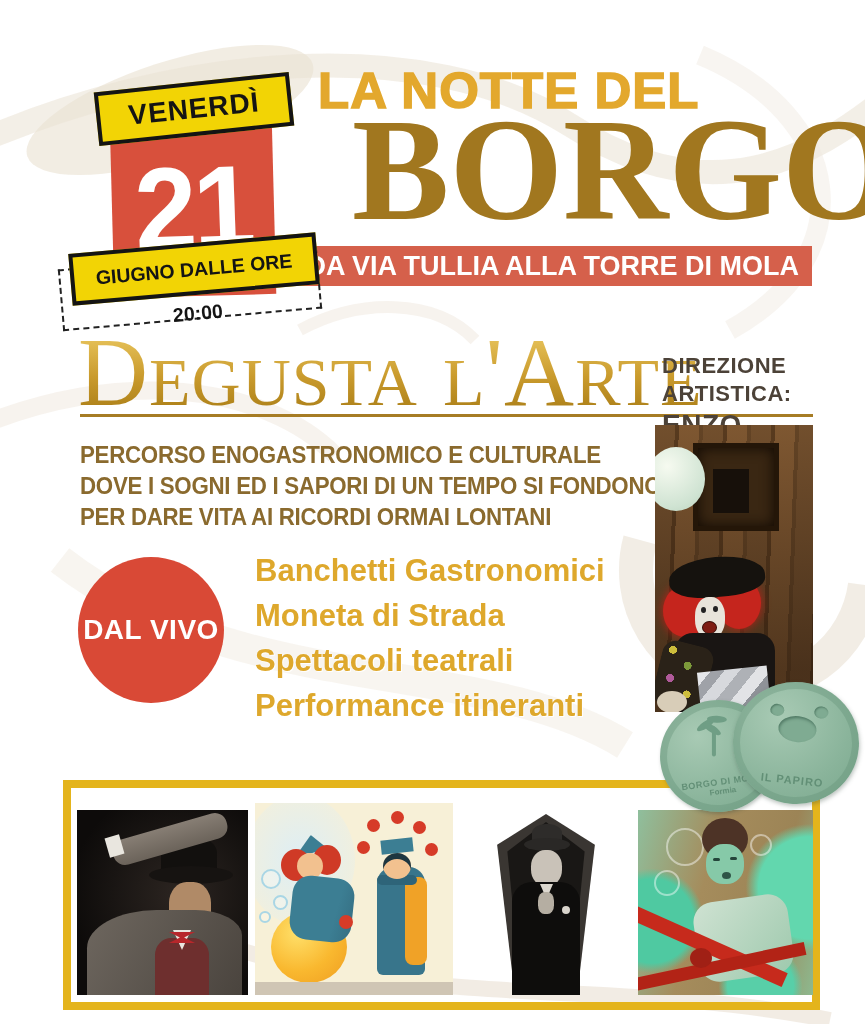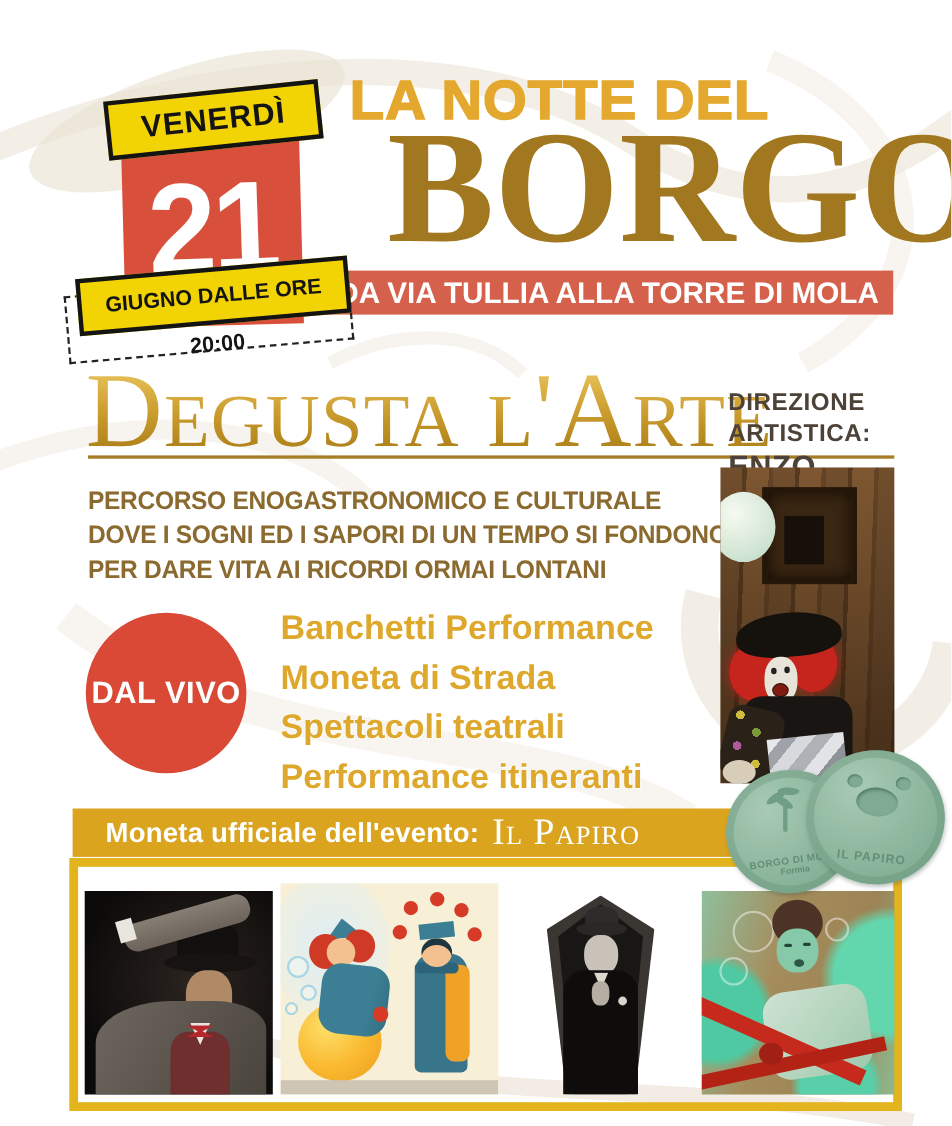--- a/index.html
+++ b/index.html
@@ -228,21 +228,21 @@
   <div class="abs descr">
     <div>PERCORSO ENOGASTRONOMICO E CULTURALE</div>
     <div>DOVE I SOGNI ED I SAPORI DI UN TEMPO SI FONDONO</div>
     <div>PER DARE VITA AI RICORDI ORMAI LONTANI</div>
   </div>
 
   <div class="abs live-circle">
     <div class="lc2">DAL VIVO</div>
   </div>
   <ul class="abs gold-list">
-    <li>Banchetti Performance</li>
+    <li>Banchetti Gastronomici</li>
     <li>Moneta di Strada</li>
     <li>Spettacoli teatrali</li>
     <li>Performance itineranti</li>
   </ul>
 
   <div class="abs puppet">
     <div class="abs pp-niche"></div>
     <div class="abs pp-niche-in"></div>
     <div class="abs pp-balloon"></div>
     <div class="abs pp-hair l"></div>
@@ -251,24 +251,20 @@
     <div class="abs pp-face"></div>
     <div class="abs pp-eye l"></div>
     <div class="abs pp-eye r"></div>
     <div class="abs pp-mouth"></div>
     <div class="abs pp-body"></div>
     <div class="abs pp-arm"></div>
     <div class="abs pp-foil"></div>
     <div class="abs pp-hand"></div>
   </div>
 
-  <div class="abs coin-banner">
-    <span class="cb-prefix">Moneta ufficiale dell'evento:</span>
-    <span class="cb-brand">Il Papiro</span>
-  </div>
 
   <div class="abs coin coin-left">
     <div class="abs palm-trunk"></div>
     <div class="abs palm-frond pf1"></div>
     <div class="abs palm-frond pf2"></div>
     <div class="abs palm-frond pf3"></div>
     <div class="coin-txt ct1">BORGO DI MOLA</div>
     <div class="coin-txt ct2">Formia</div>
   </div>
   <div class="abs coin coin-right">

